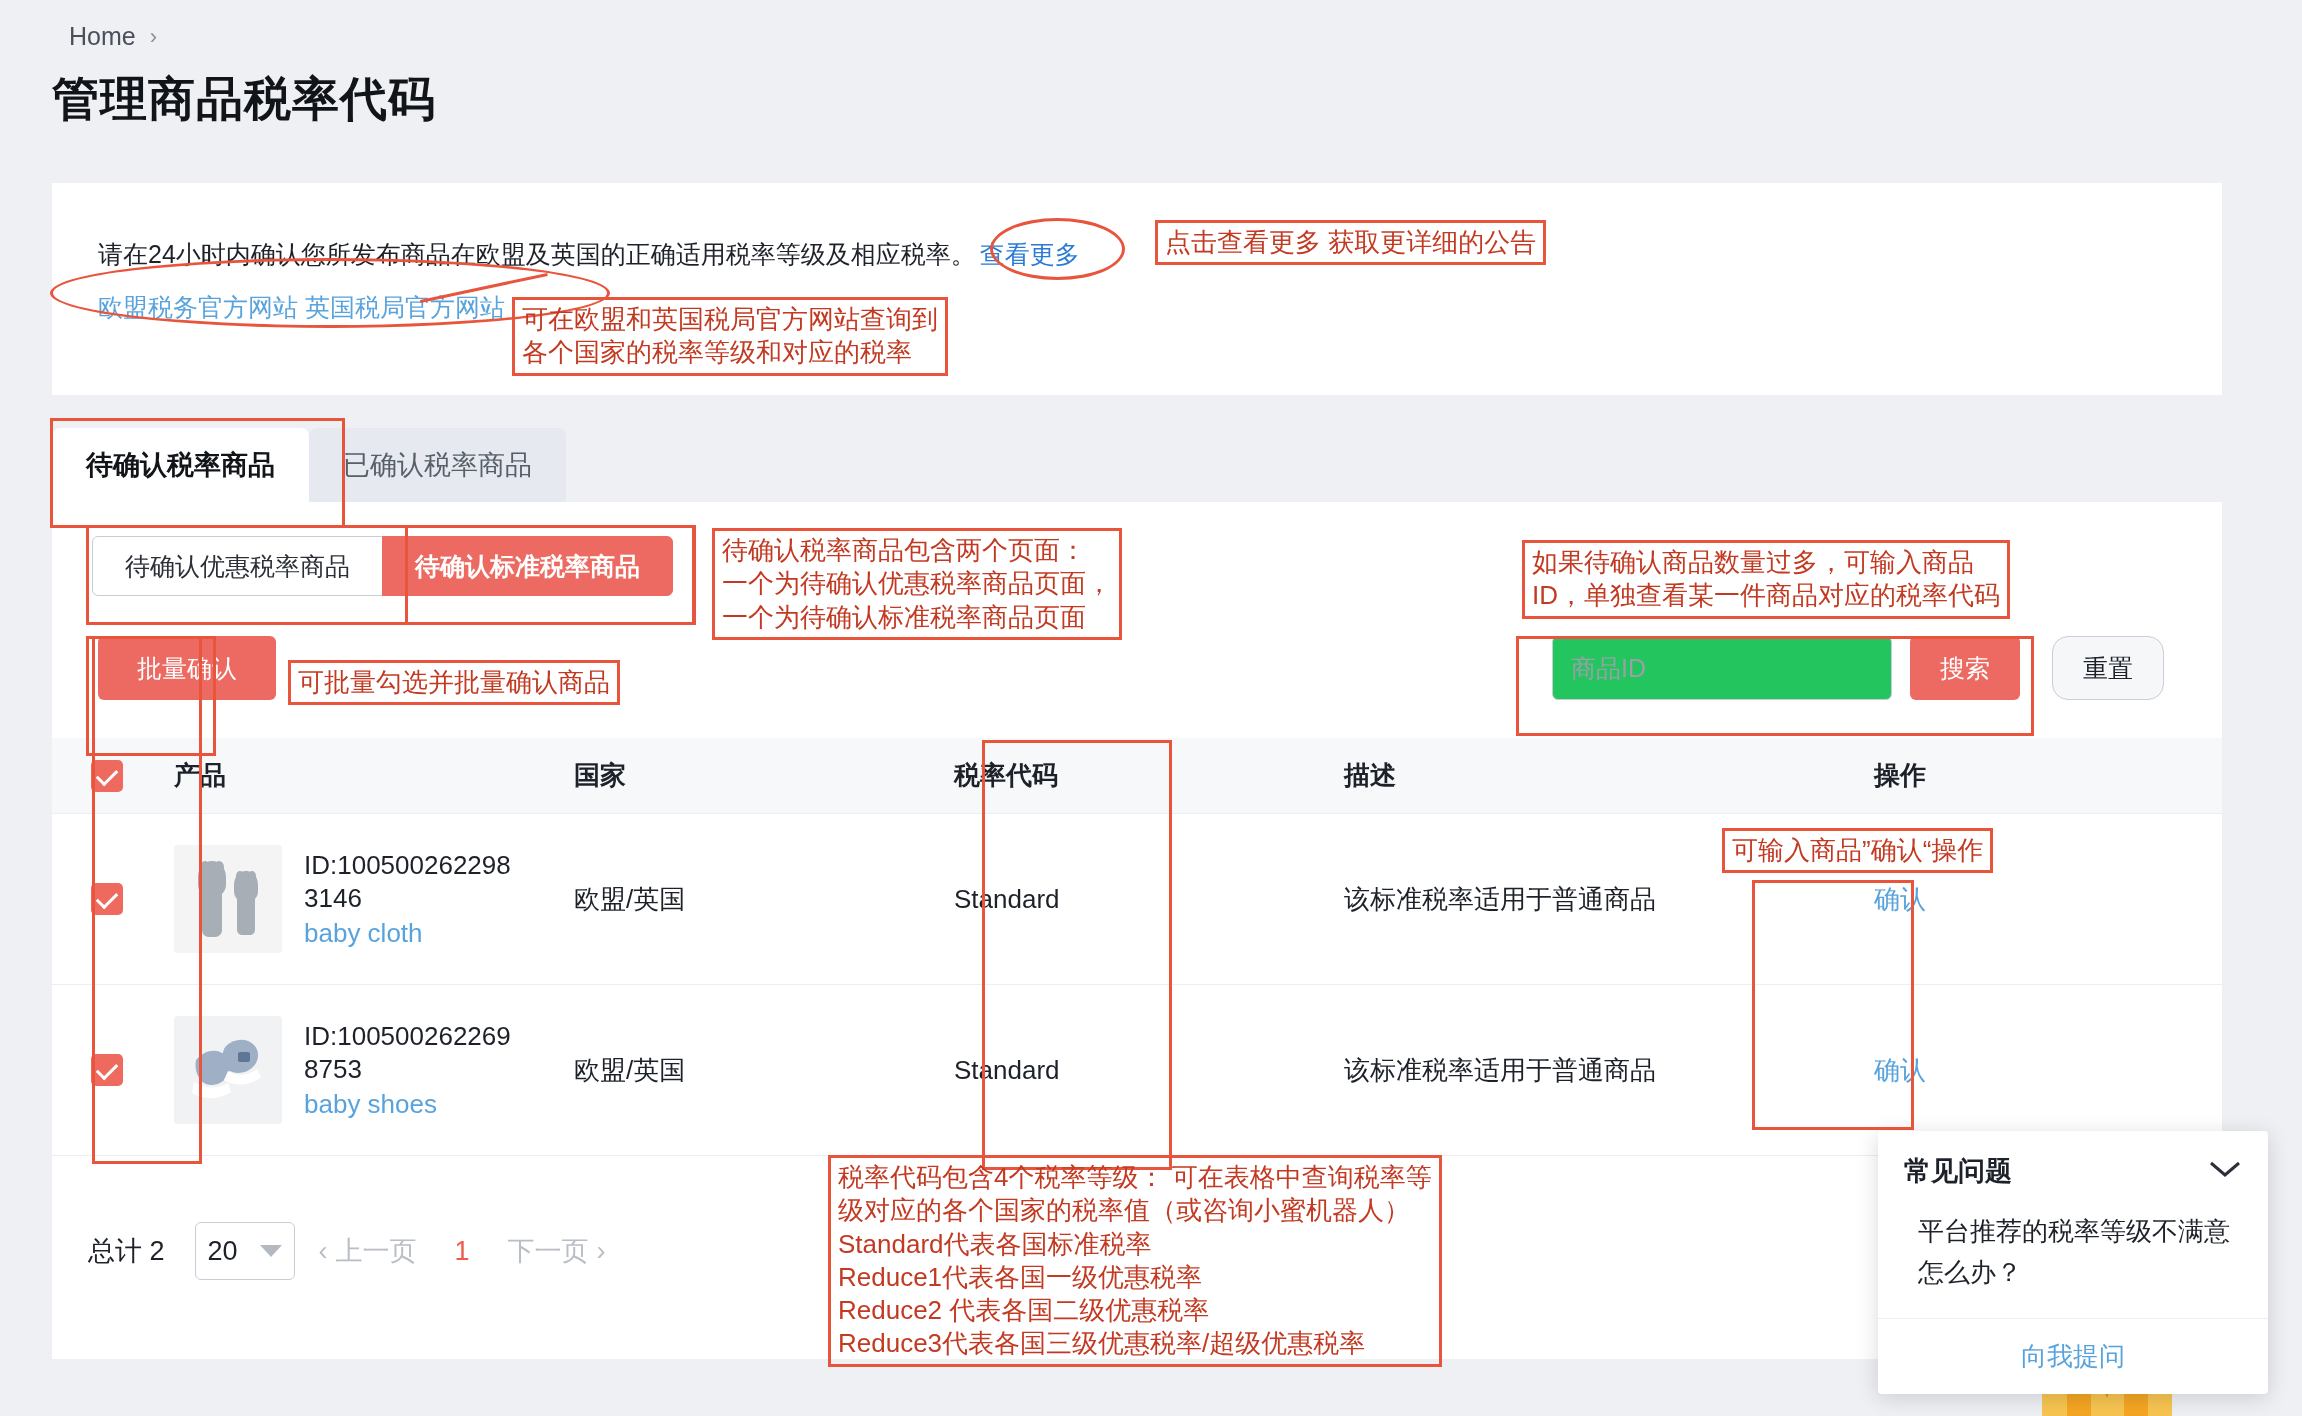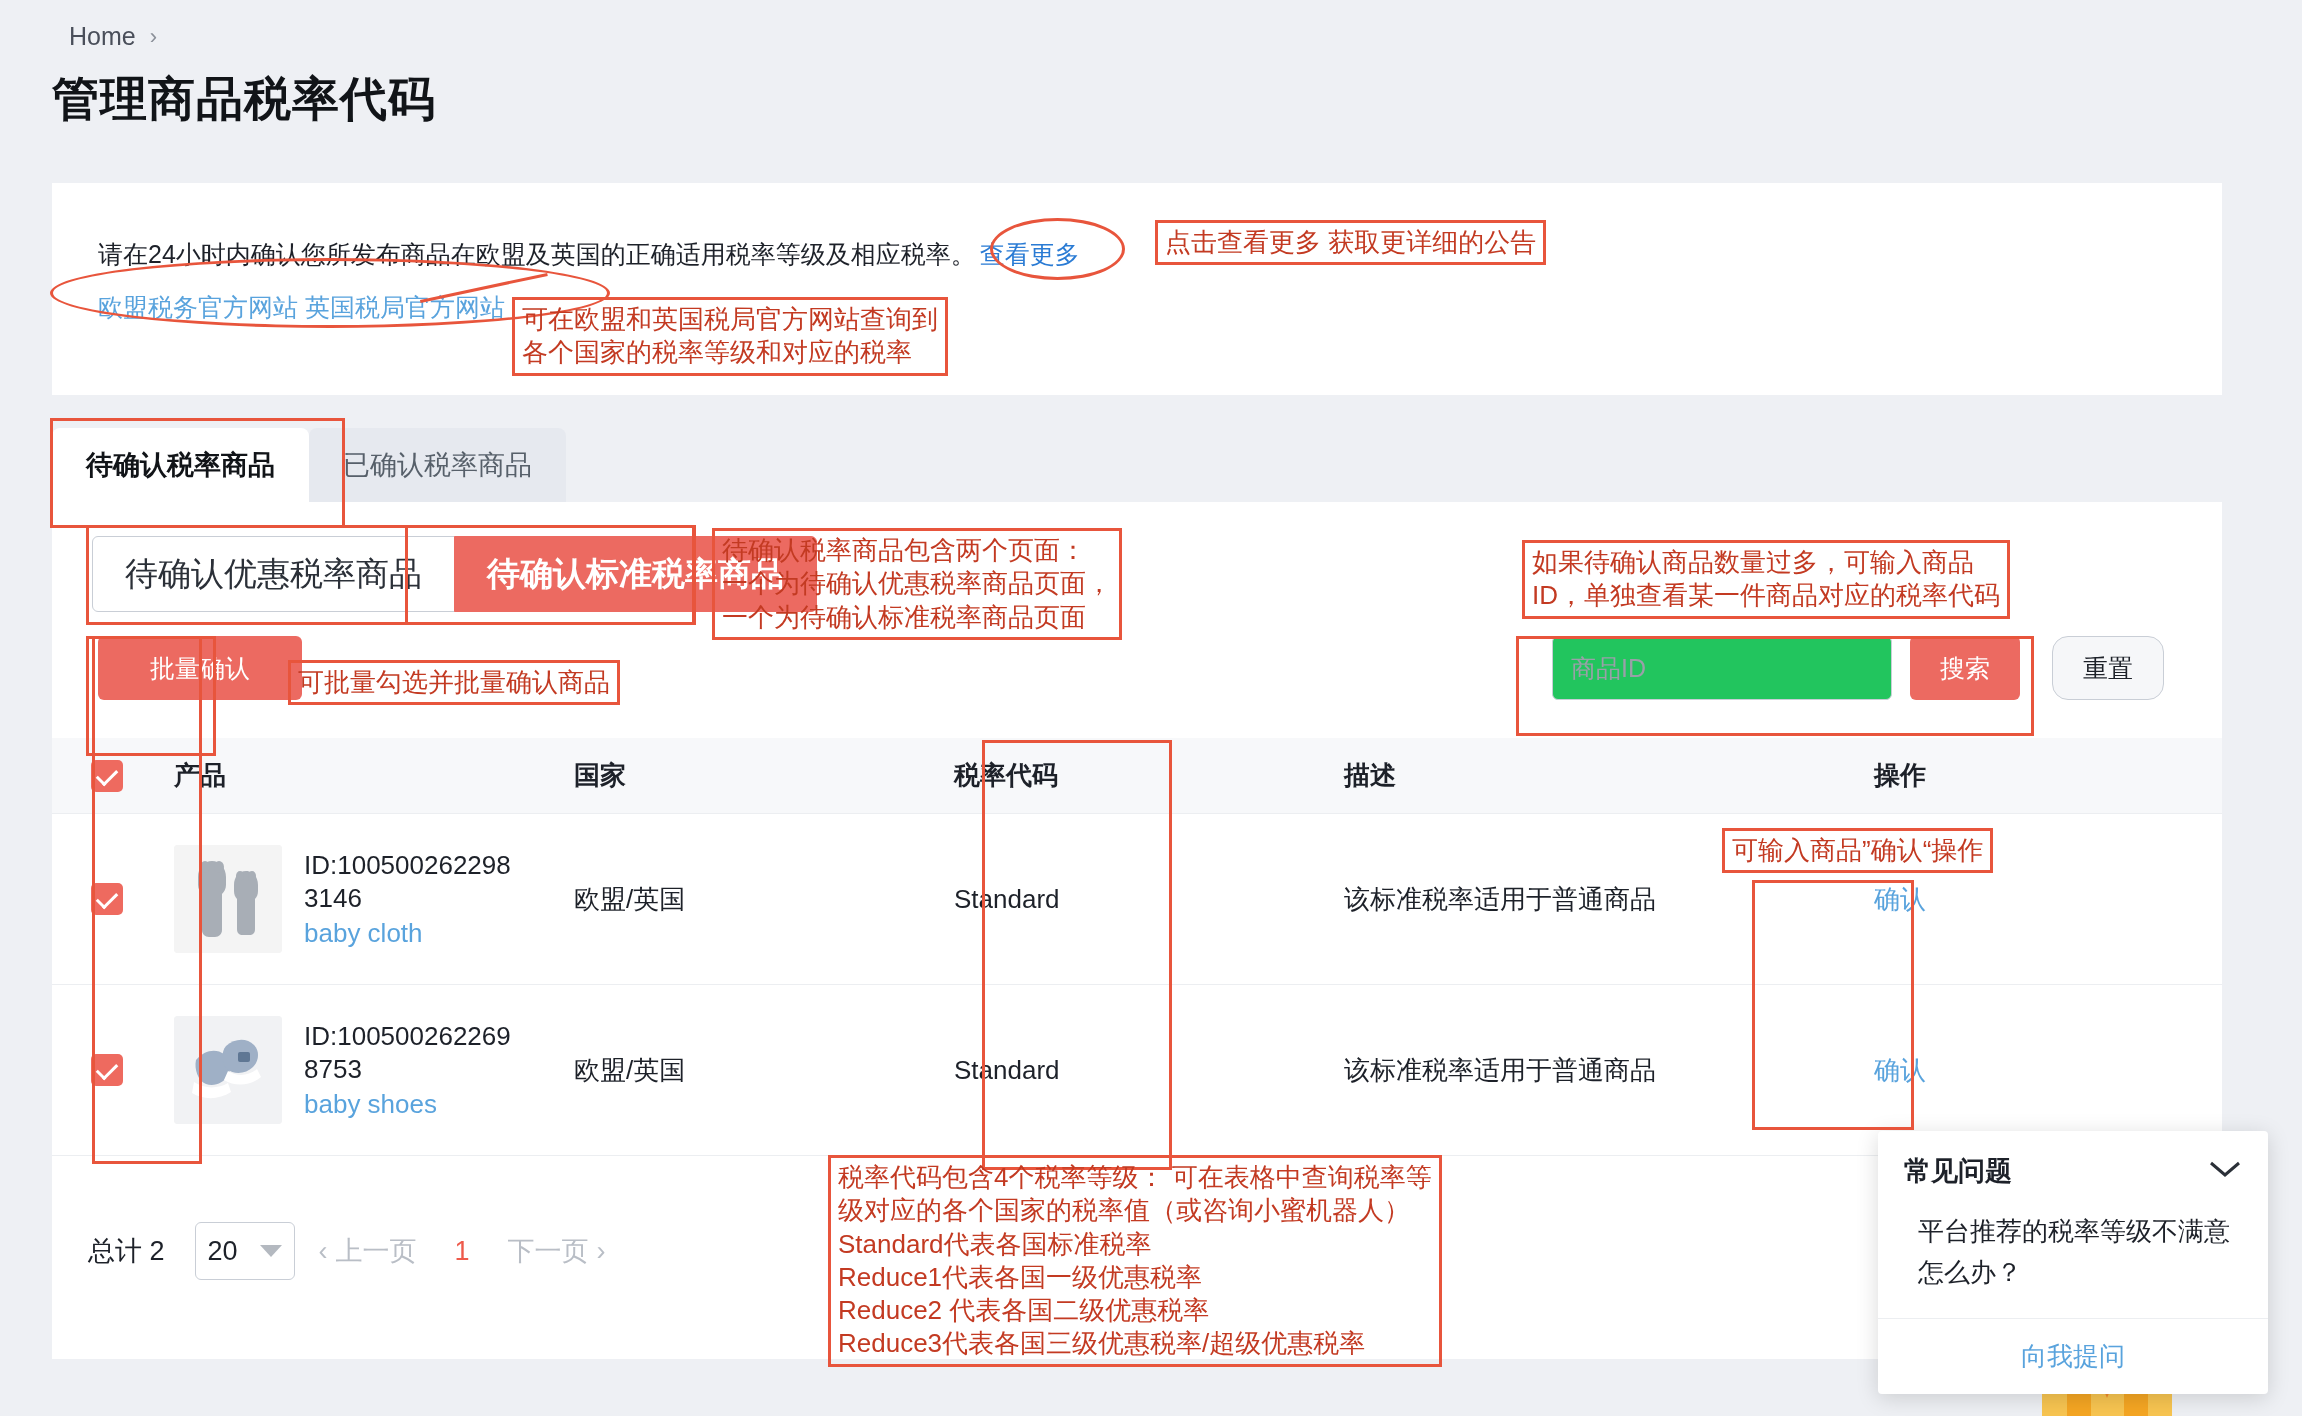--- a/index.html
+++ b/index.html
@@ -64,35 +64,35 @@
     width: 2170px; height: 857px;
     background: #fff;
   }
 
   
   .subtabs {
     position: absolute; left: 40px; top: 34px;
     display: flex;
   }
   .subtab {
-    height: 76px; padding: 0 32px;
+    height: 60px; padding: 0 32px;
     display: flex; align-items: center; justify-content: center;
-    font-size: 33px; border: 1px solid #c9ced6;
+    font-size: 25px; border: 1px solid #c9ced6;
     background: #fff; color: #2b3038;
     border-radius: 6px 0 0 6px;
   }
   .subtab.active {
     background: #ec6a61; border-color: #ec6a61; color: #fff;
     font-weight: bold; border-radius: 0 6px 6px 0; margin-left: -1px;
   }
 
   
   .batch-btn {
     position: absolute; left: 46px; top: 134px;
-    height: 64px; padding: 0 52px;
+    height: 64px; padding: 0 39px;
     display: flex; align-items: center; justify-content: center;
     background: #ec6a61; color: #fff; font-size: 25px;
     border: none; border-radius: 6px; cursor: pointer;
   }
 
   
   .search-group {
     position: absolute; right: 58px; top: 134px;
     display: flex; align-items: center; gap: 18px;
   }

